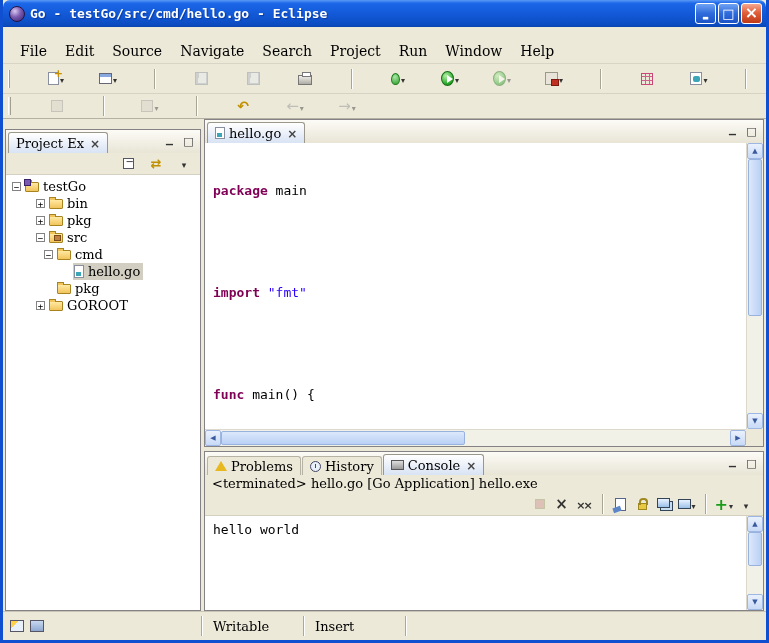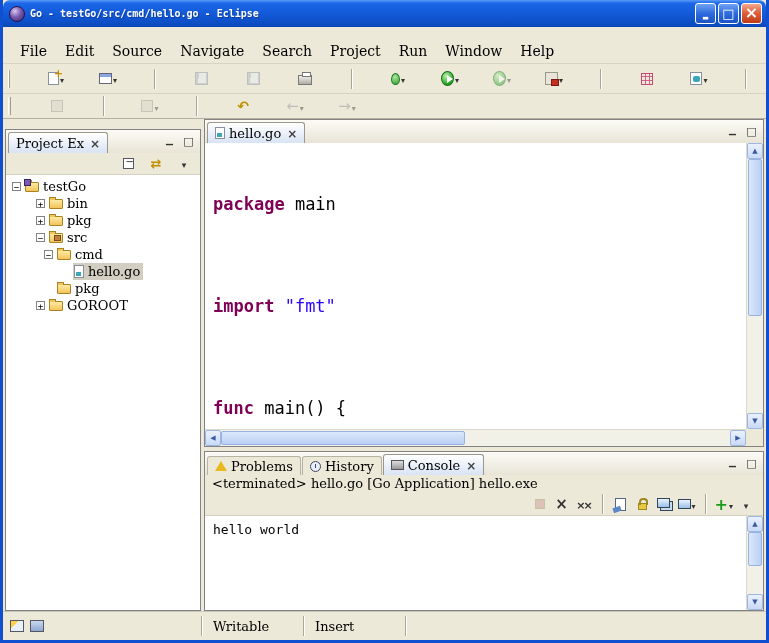--- a/index.html
+++ b/index.html
@@ -6,21 +6,21 @@
   *{box-sizing:border-box;}
   .xp-window{width:769px;height:643px;display:flex;flex-direction:column;
     border-left:3px solid #1050D0;border-right:3px solid #1050D0;border-bottom:3px solid #1050D0;
     background:#ECE9D8;font-family:"DejaVu Serif",serif;font-size:13px;color:#000;overflow:hidden;}
 
   
   .titlebar{flex:0 0 27px;height:27px;border-radius:7px 7px 0 0;display:flex;align-items:center;
     padding:0 4px 0 6px;background:linear-gradient(180deg,#5A9AF6 0%,#1B67E8 12%,#1258D6 55%,#0C4CC2 90%,#0A44B4 100%);}
   .eclipse-icon{width:16px;height:16px;border-radius:50%;flex:0 0 16px;margin-right:5px;
     background:radial-gradient(circle at 35% 30%,#D8C8F0 0%,#7A5AB0 45%,#3A2268 100%);border:1px solid #241448;}
-  .title-text{flex:1;color:#fff;font-family:"DejaVu Sans Mono",monospace;font-weight:bold;font-size:10px;
+  .title-text{flex:1;color:#fff;font-family:"DejaVu Sans Mono",monospace;font-weight:bold;font-size:13px;
     white-space:nowrap;overflow:hidden;text-shadow:1px 1px 1px #0A3AA0;}
   .winbtns{display:flex;gap:2px;}
   .winbtn{width:21px;height:21px;border-radius:3px;border:1px solid #fff;display:flex;align-items:center;justify-content:center;
     color:#fff;font-family:"DejaVu Sans",sans-serif;}
   .winbtn.min,.winbtn.max{background:linear-gradient(180deg,#6FA2F4,#2E6BDB 50%,#1C53C6);}
   .winbtn.close{background:linear-gradient(180deg,#F4A88E,#E1613C 45%,#BE3A16);}
   .winbtn.min::before{content:"▬";font-size:7px;margin-top:9px;}
   .winbtn.max::before{content:"□";font-size:13px;font-weight:bold;}
   .winbtn.close::before{content:"×";font-size:16px;font-weight:bold;margin-top:-2px;}
 
@@ -130,22 +130,22 @@
   .ticon-folder.project::after{content:"";position:absolute;left:-2px;top:-4px;width:5px;height:5px;background:#7A5AB0;border:1px solid #3A2268;}
   .ticon-folder.srcpkg::after{content:"";position:absolute;right:1px;bottom:1px;width:5px;height:4px;background:#C08040;border:1px solid #7A4A18;}
   .ticon-page{position:relative;width:10px;height:13px;background:#fff;border:1px solid #8890A0;flex:0 0 10px;}
   .ticon-page::after{content:"";position:absolute;left:1px;bottom:1px;width:5px;height:4px;background:#3AA6B8;}
   .tlabel{margin-left:4px;white-space:nowrap;}
   .selwrap{display:flex;align-items:center;background:#D2CEC2;padding:1px 3px 1px 1px;}
   .selwrap .tlabel{margin-left:4px;}
 
   
   .editor-body{flex:1;position:relative;background:#fff;min-height:0;}
-  .code-pane{position:absolute;left:0;top:0;right:17px;bottom:17px;overflow:hidden;padding-top:19px;
-    font-family:"DejaVu Sans Mono",monospace;font-size:17px;line-height:17px;white-space:pre;}
+  .code-pane{position:absolute;left:0;top:0;right:17px;bottom:17px;overflow:hidden;padding-top:5px;
+    font-family:"DejaVu Sans Mono",monospace;font-size:13px;line-height:17px;white-space:pre;}
   .code-line{height:17px;padding-left:8px;}
   .kw{color:#7F0055;font-weight:bold;}
   .str{color:#2A00FF;}
 
   
   .sb-v{position:absolute;right:0;top:0;width:17px;display:flex;flex-direction:column;background:#F2F1E8;border-left:1px solid #DCD8CC;}
   .sb-v.has-corner{bottom:17px;}  .sb-v.full{bottom:0;}
   .sb-h{position:absolute;left:0;right:17px;bottom:0;height:17px;display:flex;background:#F2F1E8;border-top:1px solid #DCD8CC;}
   .sb-btn{flex:0 0 16px;height:16px;width:16px;background:linear-gradient(#EAF1FD,#C8DAF6);
     border:1px solid #9EB6E2;border-radius:2px;color:#3A5AA0;display:flex;align-items:center;justify-content:center;

